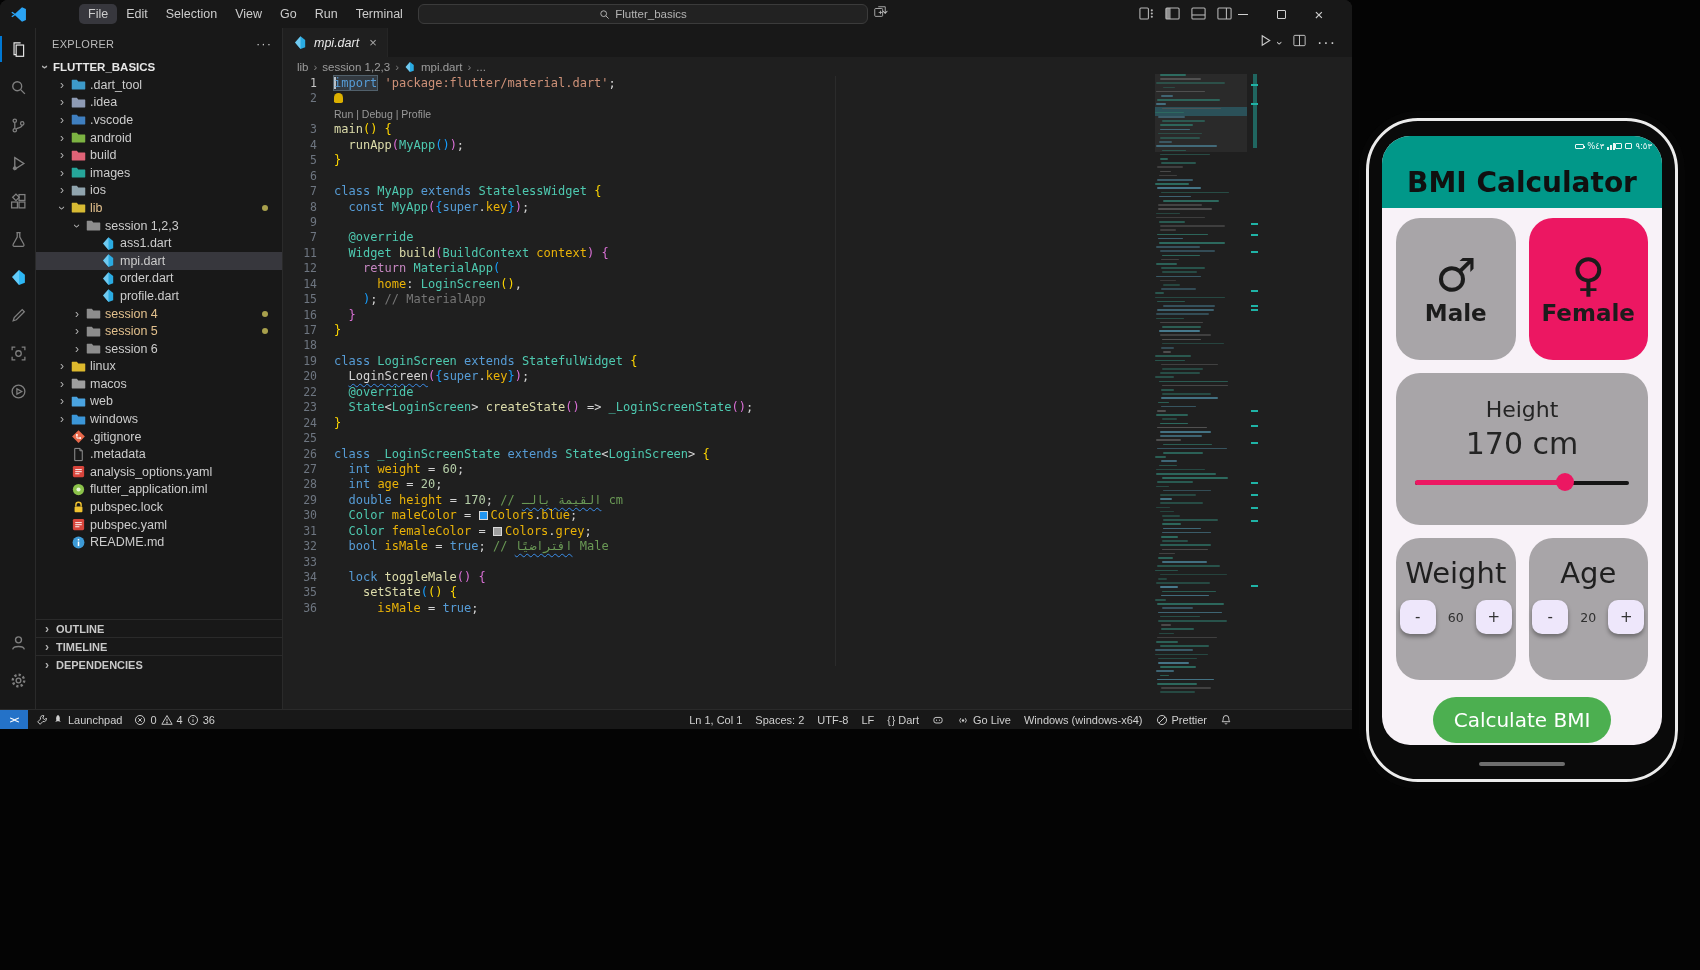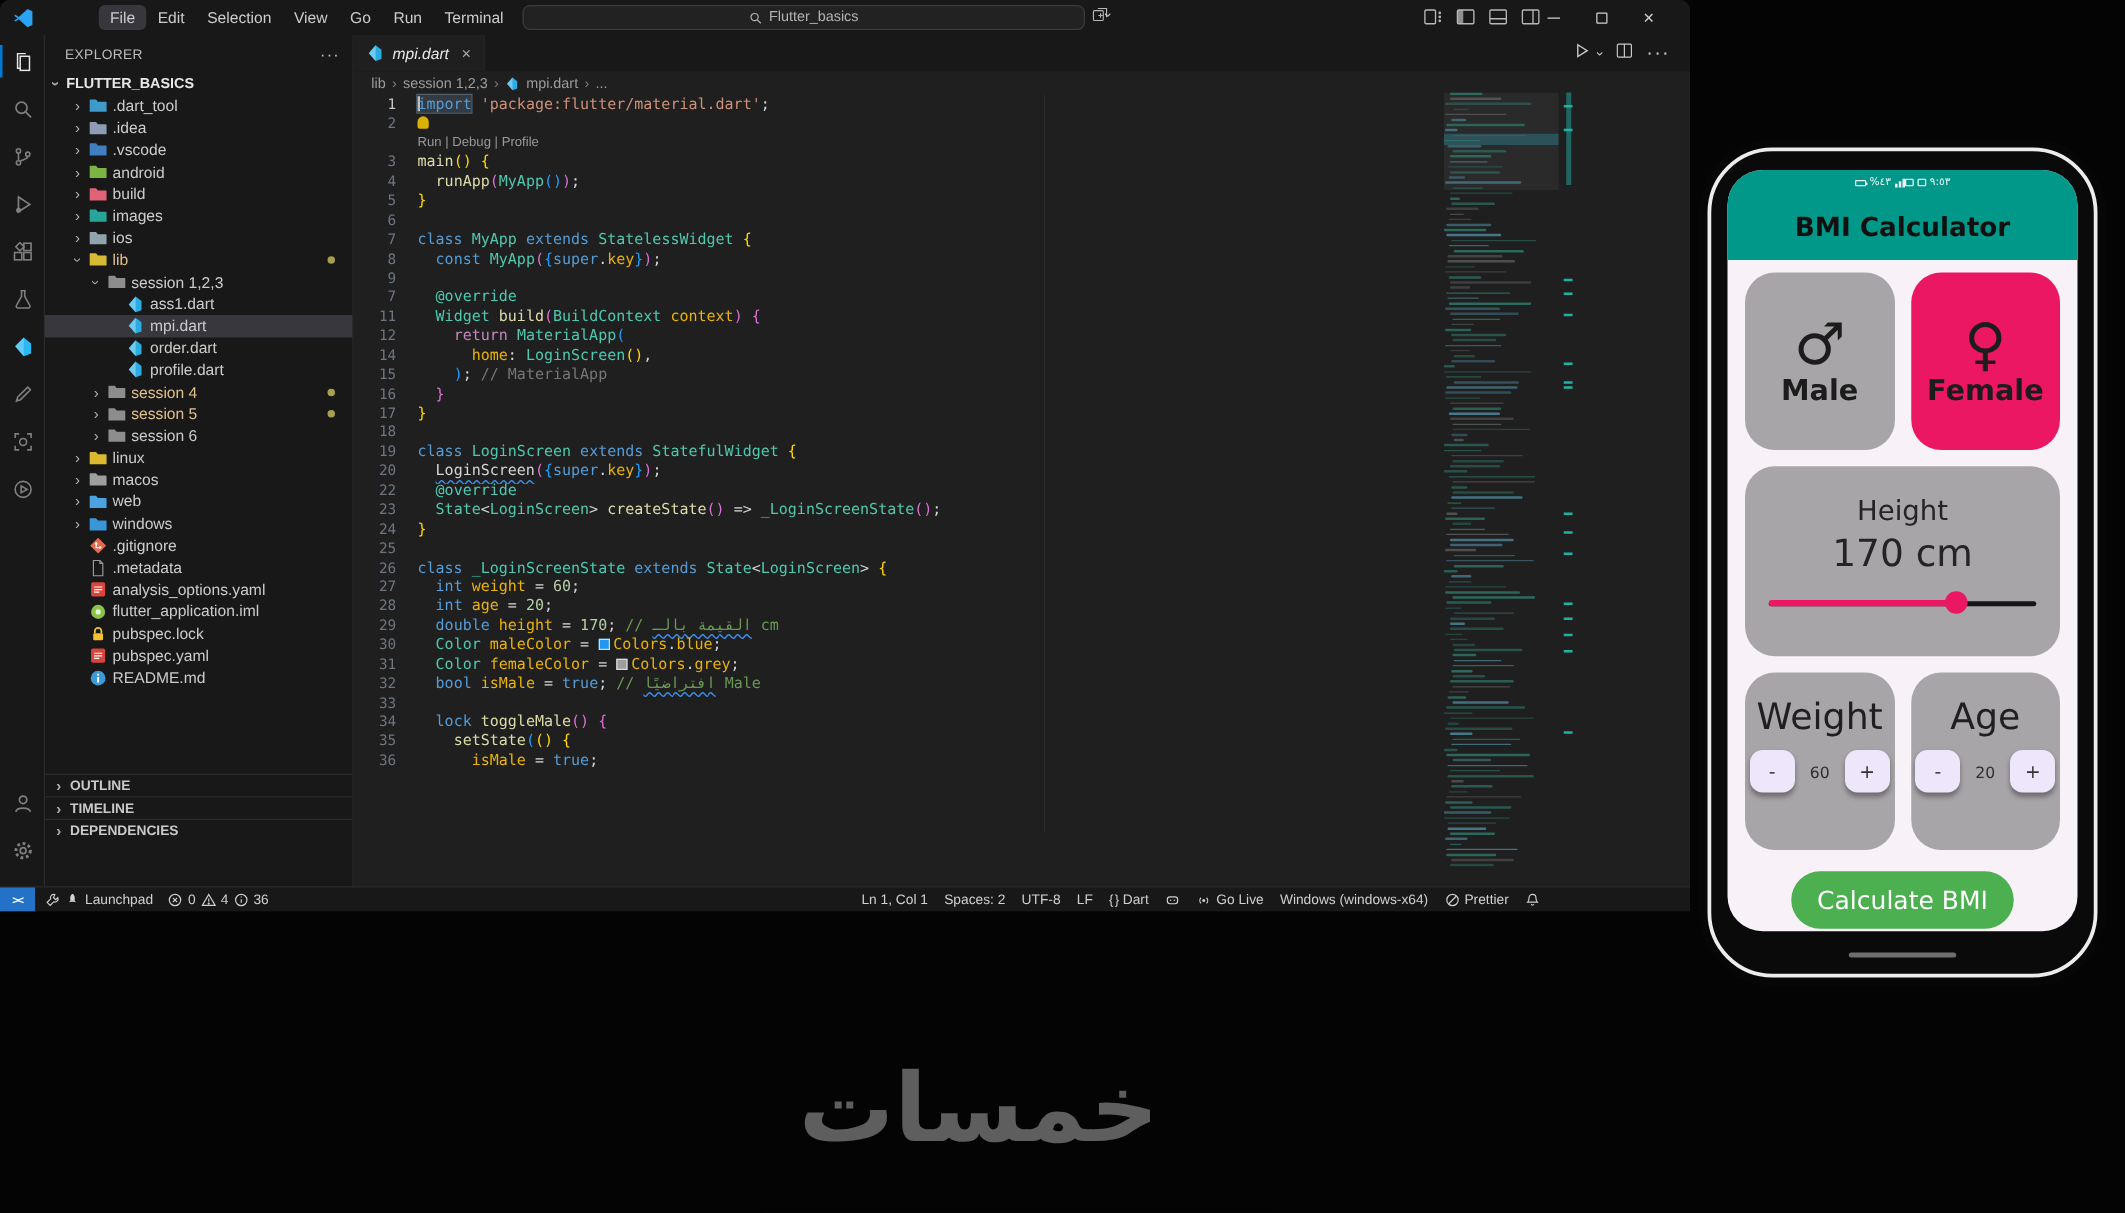--- a/index.html
+++ b/index.html
@@ -98,28 +98,28 @@
   .sb-chip { display:flex; align-items:center; gap:4px; }
   .sb-chip svg { width:12px; height:12px; }
   .sb-right { position:absolute; right:120px; display:flex; align-items:center; gap:13px; }
   .sb-item { display:flex; align-items:center; gap:4px; white-space:nowrap; }
   .sb-item svg { width:12px; height:12px; }
   .braces { font-size:10.5px; letter-spacing:-1px; }
 
   
   .phone { position:absolute; left:1366px; top:118px; width:312px; height:664px; background:#0a0a0a; border:3px solid #ececec; border-radius:52px; box-shadow:0 0 0 7px #060606; }
   .screen { position:absolute; left:13px; right:13px; top:15px; bottom:34px; background:#f8f2f8; border-radius:28px; overflow:hidden; font-family:"DejaVu Sans","Liberation Sans",sans-serif; }
-  .p-status { height:20px; background:#019889; display:flex; justify-content:center; align-items:center; padding:0 10px; font-size:8.5px; color:#eef7f6; }
+  .p-status { height:20px; background:#019889; display:flex; justify-content:flex-end; align-items:center; padding:0 10px; font-size:8.5px; color:#eef7f6; }
   .p-status-side { display:flex; align-items:center; gap:3px; }
   .batt { width:9px; height:5px; border:1px solid #eef7f6; border-radius:1px; position:relative; }
   .batt::after { content:""; position:absolute; right:-2px; top:1px; width:1.5px; height:2px; background:#eef7f6; }
   .sigbar { display:inline-flex; align-items:flex-end; gap:1px; }
   .sigbar i { width:2px; background:#eef7f6; display:inline-block; }
   .sticon { width:7px; height:6px; border:1px solid #eef7f6; border-radius:1px; }
-  .p-appbar { height:52px; background:#019889; display:flex; align-items:center; justify-content:center; color:#101010; font-size:21px; font-weight:bold; }
+  .p-appbar { height:52px; background:#019889; display:flex; align-items:center; justify-content:center; color:#101010; font-size:28px; font-weight:bold; }
   .p-body { padding:10px 14px 0 14px; }
   .g-row { display:flex; gap:13px; height:142px; }
   .g-card { flex:1; background:#a8a5a8; border-radius:24px; display:flex; flex-direction:column; align-items:center; justify-content:center; gap:2px; color:#1c1c1c; }
   .g-card.female { background:#ec1762; }
   .g-symbol { font-size:46px; font-weight:bold; line-height:1; }
   .g-label { font-size:23px; font-weight:bold; }
   .h-card { margin-top:13px; height:152px; background:#a8a5a8; border-radius:24px; display:flex; flex-direction:column; align-items:center; color:#242424; }
   .h-label { margin-top:24px; font-size:22px; }
   .h-value { margin-top:4px; font-size:30px; }
   .slider { position:relative; width:214px; height:18px; margin-top:12px; }
@@ -996,15 +996,14 @@
           </div>
         </div>
         <div class="calc-btn">
           <span>Calculate BMI</span>
         </div>
       </div>
     </div>
     <div class="home-bar"></div>
   </div>
 
-  <div class="watermark">خمسات</div>
 
 </div>
 
 </body></html>

